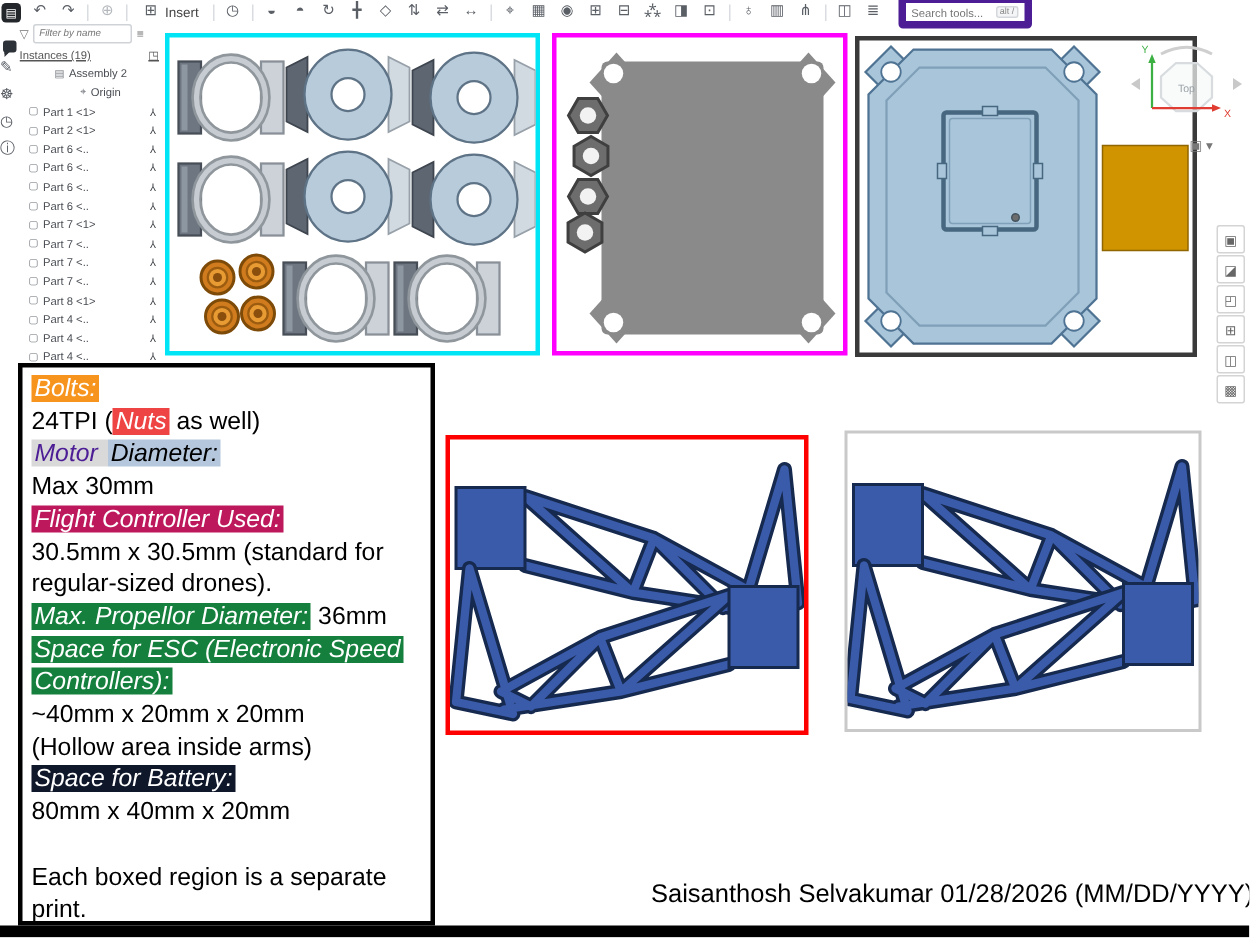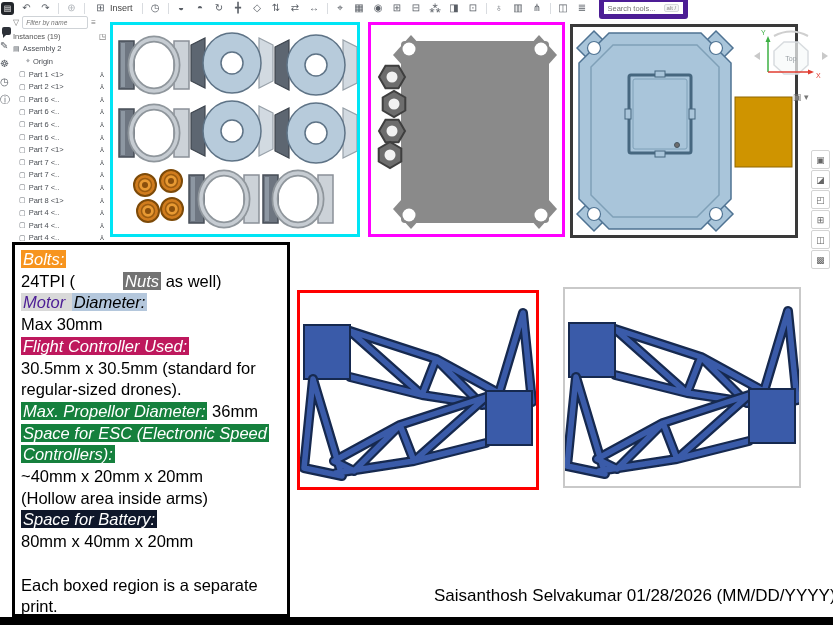--- a/index.html
+++ b/index.html
@@ -22,24 +22,24 @@
   .rail{position:absolute;left:0;top:0;width:13px;height:617px;background:#fff;z-index:2;}
   .rail .tb-ico{margin:7px 0 0 0;}
   .bubble{width:9px;height:8px;background:#2d3138;border-radius:2px;margin:9px 0 0 2px;position:relative;}
   .bubble:after{content:"";position:absolute;left:1px;bottom:-3px;border:2px solid transparent;border-top-color:#2d3138;border-left-color:#2d3138;}
   
   .filter-row{position:absolute;left:13px;top:15px;width:95px;height:14px;display:flex;align-items:center;gap:3px;z-index:2;background:#fff;}
   .funnel{font-size:8px;color:#777;}
   .filter-input{border:1px solid #cfd3d7;border-radius:2px;height:11px;width:58px;font-size:6.5px;
                 font-style:italic;color:#999;font-family:"Liberation Sans",sans-serif;outline:none;padding:0 3px;}
   .tree{position:absolute;left:13px;top:30px;width:95px;z-index:1;color:#4a4e54;}
-  .trow{display:flex;align-items:center;gap:3px;height:12.6px;font-size:7.5px;white-space:nowrap;}
+  .trow{display:flex;align-items:center;gap:3px;height:12.6px;font-size:7.5px;white-space:nowrap;justify-content:center;}
   .trow .g{font-size:7px;color:#6a6f76;}
   .trow .triad{margin-left:auto;margin-right:4px;font-size:7px;color:#33373c;}
-  .instances{justify-content:flex-end;font-size:7.5px;color:#555;}
+  .instances{justify-content:flex-end;font-size:7.5px;color:#555;text-decoration:underline;}
   .instances .panelico{margin-left:auto;margin-right:2px;color:#555;}
   .ind1{padding-left:6px;} .ind2{padding-left:13px;}
   
   .vbox{position:absolute;background:#fff;box-sizing:border-box;}
   #cyanbox{left:110px;top:22px;width:250px;height:215px;border:3px solid #00e5f5;z-index:2;}
   #magbox{left:368px;top:22px;width:197px;height:215px;border:3px solid #ff00ff;z-index:2;}
   #darkbox{left:570px;top:24px;width:228px;height:214px;border:3px solid #3a3a3a;z-index:2;}
   #redbox{left:297px;top:290px;width:242px;height:200px;border:3px solid #ff0000;z-index:2;}
   #graybox{left:563px;top:287px;width:238px;height:201px;border:2px solid #c9c9c9;z-index:2;}
   
@@ -47,21 +47,21 @@
   .cube-dd{position:absolute;left:793px;top:92px;z-index:4;font-size:9px;color:#777;}
   
   .rtools{position:absolute;left:811px;top:150px;width:19px;z-index:4;display:flex;flex-direction:column;gap:1px;}
   .rtools .btn{width:17px;height:17px;border:1px solid #d4d4d4;border-radius:2px;background:#fff;
                font-size:9px;color:#666;display:flex;align-items:center;justify-content:center;}
   
   .note{position:absolute;left:12px;top:242px;width:278px;height:375px;border:3px solid #000;background:#fff;
         box-sizing:border-box;z-index:5;padding:4px 6px;font-size:16.5px;line-height:21.7px;color:#000;}
   .hl{padding:0 2px;font-style:italic;}
   .hl-orange{background:#F7941E;color:#fff;}
-  .hl-gray{background:#737373;color:#fff;margin-left:48px;}
+  .hl-gray{background:#ef4444;color:#fff;}
   .hl-lgray{background:#D9D9D9;color:#4c1d95;}
   .hl-lblue{background:#B4C7DC;color:#000;}
   .hl-gold{background:#be185d;color:#fff;text-align:center;}
   .hl-dblue{background:#15803d;color:#fff;}
   .hl-mblue{background:#0f172a;color:#fff;}
   
   .sig{position:absolute;left:434px;top:586px;font-size:17px;color:#000;z-index:5;white-space:nowrap;}
   .botbar{position:absolute;left:0;top:617px;width:833px;height:8px;background:#000;z-index:6;}
   svg{display:block;}
 </style>

